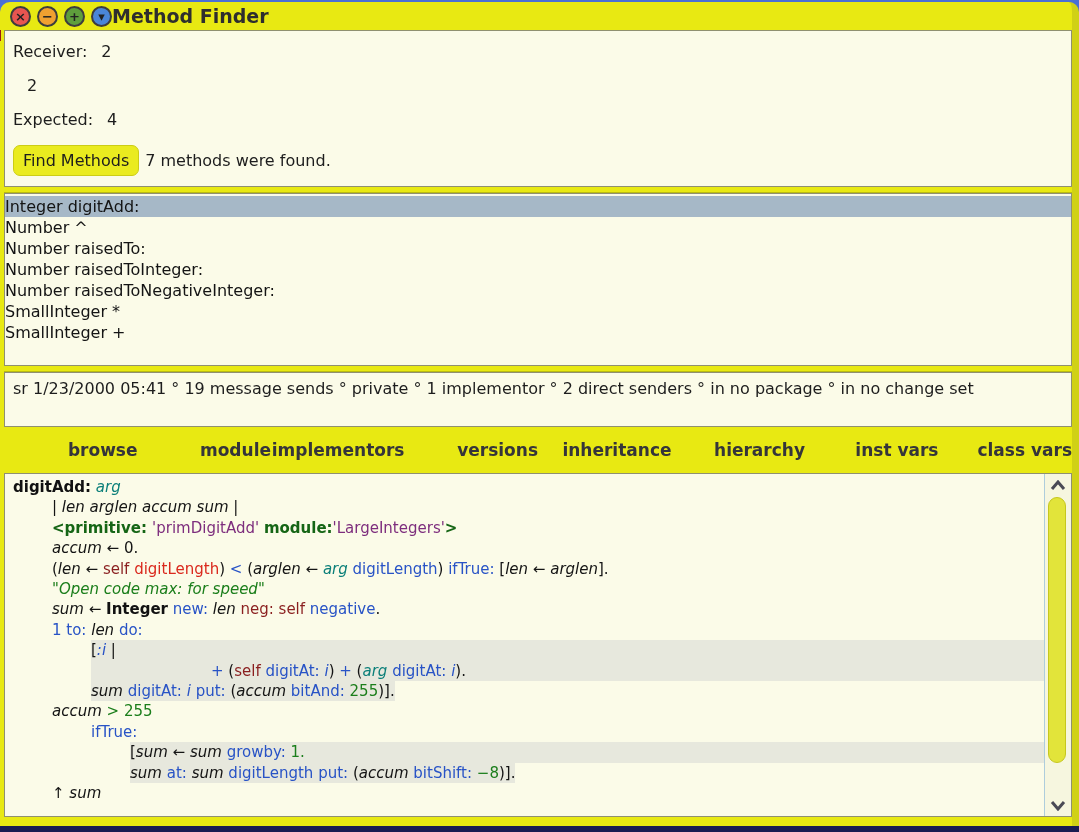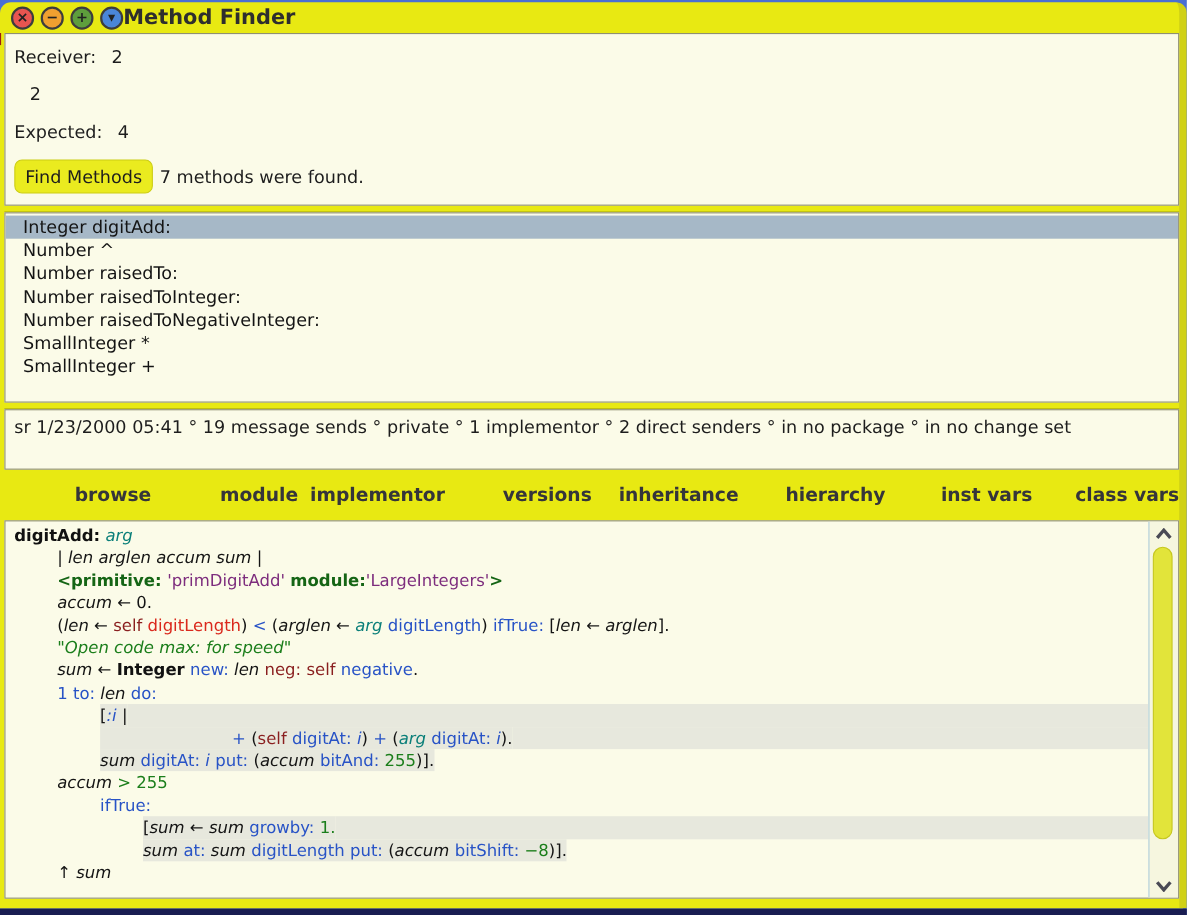--- a/index.html
+++ b/index.html
@@ -28,21 +28,21 @@
   .query{height:157px;flex:0 0 auto;padding:10px 8px 0 8px;font-size:16px;color:#1d1d1d;}
   .qrow{margin-bottom:13px;height:21px;display:flex;align-items:center;}
   .qrow .lab{white-space:pre;}
   .qrow .val{margin-left:14px;}
   .findrow{margin-top:2px;display:flex;align-items:center;height:34px;}
   .find-btn{font-family:inherit;font-size:16px;color:#1d1d1d;background:#eaeb1f;
     border:1px solid #cccd15;border-radius:7px;padding:5px 9px;cursor:pointer;}
   .findrow .msg{margin-left:6px;}
   
   .list{height:173px;flex:0 0 auto;padding:2px 0 0 0;font-size:16px;color:#141414;overflow:hidden;}
-  .list-row{height:21px;line-height:21px;padding-left:16px;white-space:pre;cursor:default;}
+  .list-row{height:21px;line-height:21px;padding-left:0;white-space:pre;cursor:default;}
   .list-row.selected{background:var(--selection-blue,#a6b8c7);}
   
   .status{height:55px;flex:0 0 auto;padding:4px 8px 0 8px;font-size:16px;color:#1d1d1d;
     line-height:24px;overflow:hidden;}
   
   .toolbar{height:46px;flex:0 0 auto;display:flex;align-items:center;}
   .tb-btn{flex:1 1 0;text-align:right;font-size:17px;font-weight:600;color:#35353a;
     background:transparent;border:none;font-family:inherit;cursor:pointer;padding:0;}
   
   .code{flex:1 1 auto;display:flex;overflow:hidden;padding:0;}
@@ -121,21 +121,21 @@
 
     <div class="divider"></div>
 
     <div class="pane status">
       <span>sr 1/23/2000 05:41 ° 19 message sends ° private ° 1 implementor ° 2 direct senders ° in no package ° in no change set</span>
     </div>
 
     <div class="toolbar">
         <button class="tb-btn">browse</button>
         <button class="tb-btn">module</button>
-        <button class="tb-btn">implementor</button>
+        <button class="tb-btn">implementors</button>
         <button class="tb-btn">versions</button>
         <button class="tb-btn">inheritance</button>
         <button class="tb-btn">hierarchy</button>
         <button class="tb-btn">inst vars</button>
         <button class="tb-btn">class vars</button>
       </div>
 
     <div class="pane code">
       <div class="code-lines">
           <div class="code-line"><span class="ind" style="width: 8px;"></span><span class="segwrap"><span class="s-b">digitAdd:</span><span class="s-p"> </span><span class="s-a">arg</span></span></div>

